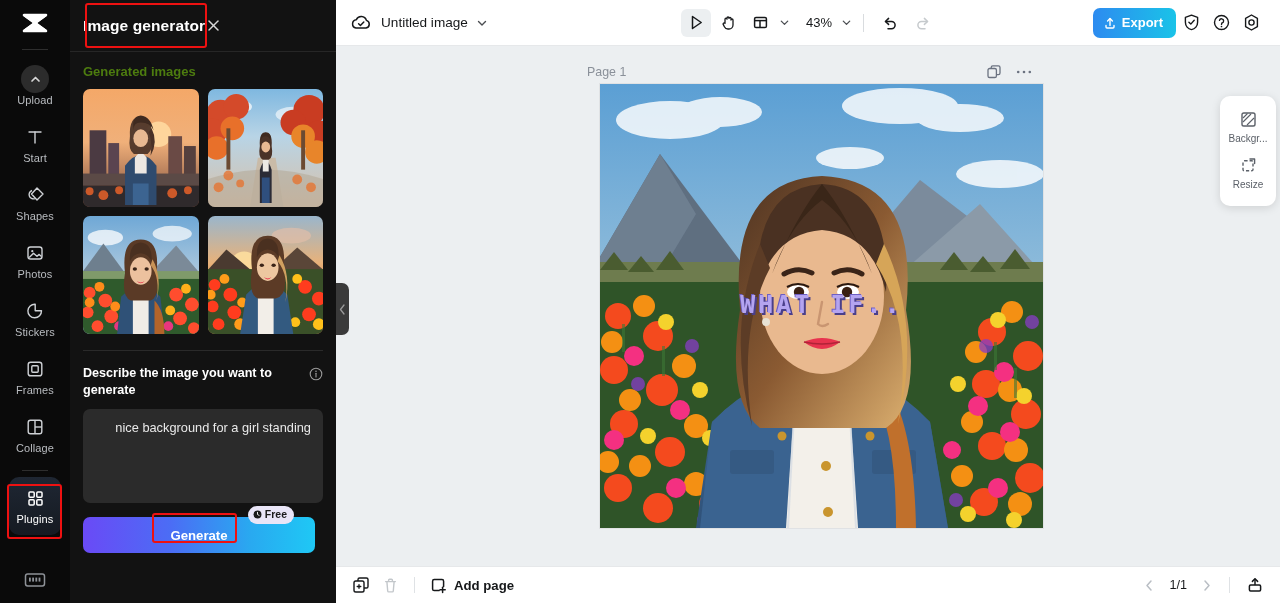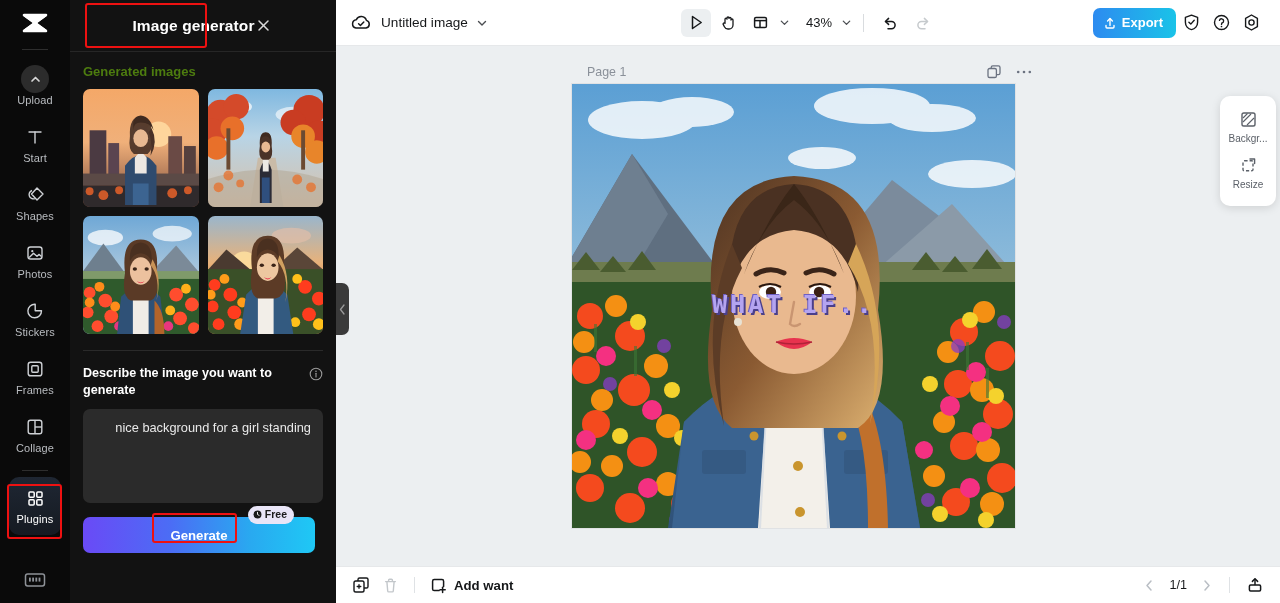--- a/index.html
+++ b/index.html
@@ -39,21 +39,21 @@
   
   .hl { position: absolute; border: 2.5px solid #ee1111; border-radius: 3px; pointer-events: none; z-index: 60; }
 
   
   .panel {
     width: 266px; flex: 0 0 266px; height: 603px; background: #121212;
     display: flex; flex-direction: column; position: relative; z-index: 4;
   }
   .panel-head {
     height: 52px; flex:0 0 52px; display: flex; align-items: center;
-    justify-content: center; padding: 0 15px 0 13px;
+    justify-content: flex-start; padding: 0 15px 0 13px;
     border-bottom: 1px solid #262626;
   }
   .panel-title { font-size: 15.5px; font-weight: 700; color: #fff; letter-spacing:.1px; }
   .panel-close { color: #d8d8d8; cursor: pointer; display:flex; }
   .panel-body { flex: 1 1 auto; overflow: hidden; padding: 0 13px; }
   .sec-title { font-size: 13px; font-weight: 700; color: #4d7c0f; margin: 12px 0 10px; }
 
   .grid { display: grid; grid-template-columns: 1fr 1fr; gap: 9px; }
   .thumb {
     width: 100%; height: 118px; border-radius: 7px; overflow: hidden; cursor: pointer;
@@ -126,21 +126,21 @@
   .canvas-area { flex: 1 1 auto; position: relative; overflow: hidden; }
   .page-head {
     position: absolute; left: 251px; top: 18px; width: 445px;
     display:flex; align-items:center; justify-content: space-between;
   }
   .page-label { font-size: 12.4px; color: #8a9099; }
   .page-acts { display:flex; align-items:center; gap: 14px; color:#6b7280; }
   .page-acts > span { cursor:pointer; display:flex; }
 
   .artboard {
-    position: absolute; left: 236px; top: 38px; width: 443px; height: 444px;
+    position: absolute; left: 264px; top: 38px; width: 443px; height: 444px;
     overflow: hidden; background:#fff; box-shadow: 0 0 0 1px rgba(0,0,0,.05);
   }
   .artboard svg { display:block; width: 100%; height: 100%; }
   .wif {
     position: absolute; left: 0; right: 0; top: 206px; text-align: center;
     font-family: "DejaVu Sans Mono", monospace; font-size: 25px; font-weight: 700;
     letter-spacing: 3px; color: #b4a4f0;
     text-shadow: 2px 2px 0 #4a3f8a, -1px -1px 0 #6e5fc4;
   }
 
@@ -890,21 +890,21 @@
         <span class="addpage">
           <span style="display:flex">
             <svg width="17" height="17" viewBox="0 0 17 17">
                 <path d="M13.6 9.4 L13.6 4.2 a1.6 1.6 0 0 0-1.6-1.6 L4.2 2.6 a1.6 1.6 0 0 0-1.6 1.6 L2.6 12 a1.6 1.6 0 0 0 1.6 1.6 L9.2 13.6" fill="none" stroke="#16181a" stroke-width="1.5" stroke-linecap="round" stroke-linejoin="round"></path>
                 <g stroke="#16181a" stroke-width="1.5" stroke-linecap="round">
                   <path d="M12.6 10.2 L12.6 15.4"></path>
                   <path d="M10 12.8 L15.2 12.8"></path>
                 </g>
               </svg>
           </span>
-          <span>Add want</span>
+          <span>Add page</span>
         </span>
       </div>
       <div class="bb-right">
         <span class="arw">
           <svg width="13" height="13" viewBox="0 0 13 13">
               <polyline points="8,2 4,6.5 8,11" fill="none" stroke="#b9bec4" stroke-width="1.5" stroke-linecap="round" stroke-linejoin="round"></polyline>
             </svg>
         </span>
         <span class="pg-num">1/1</span>
         <span class="arw">

